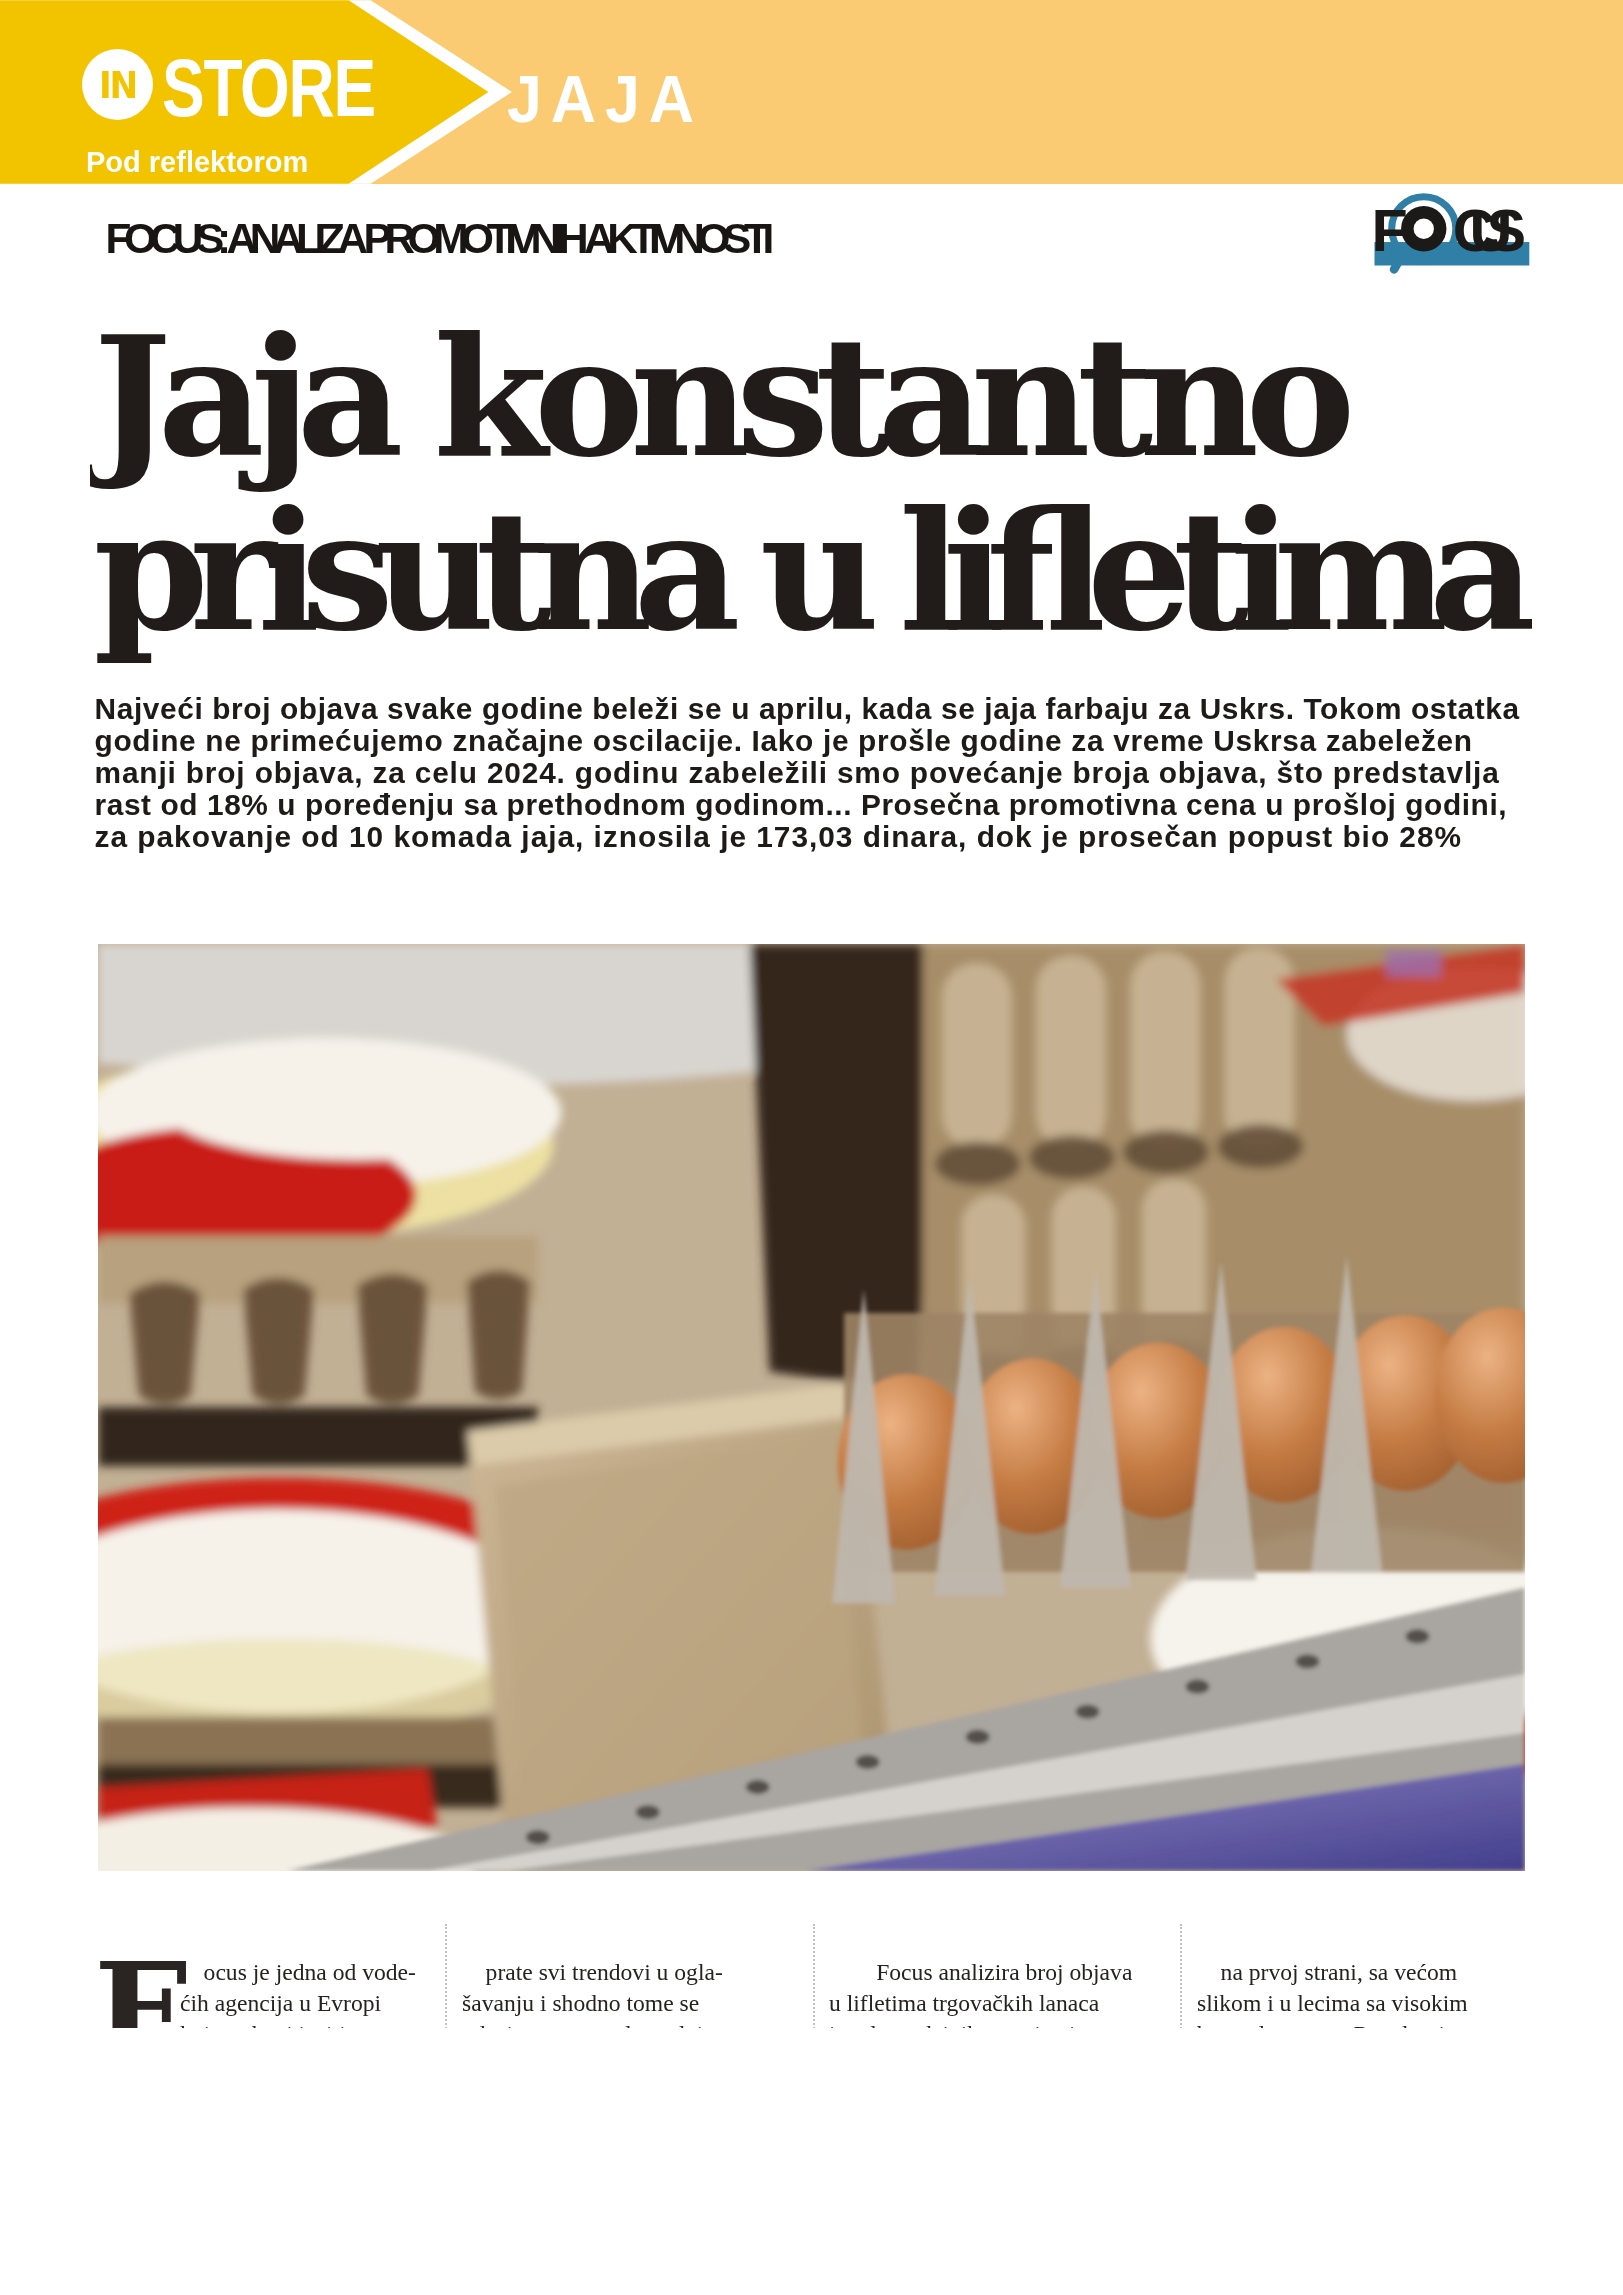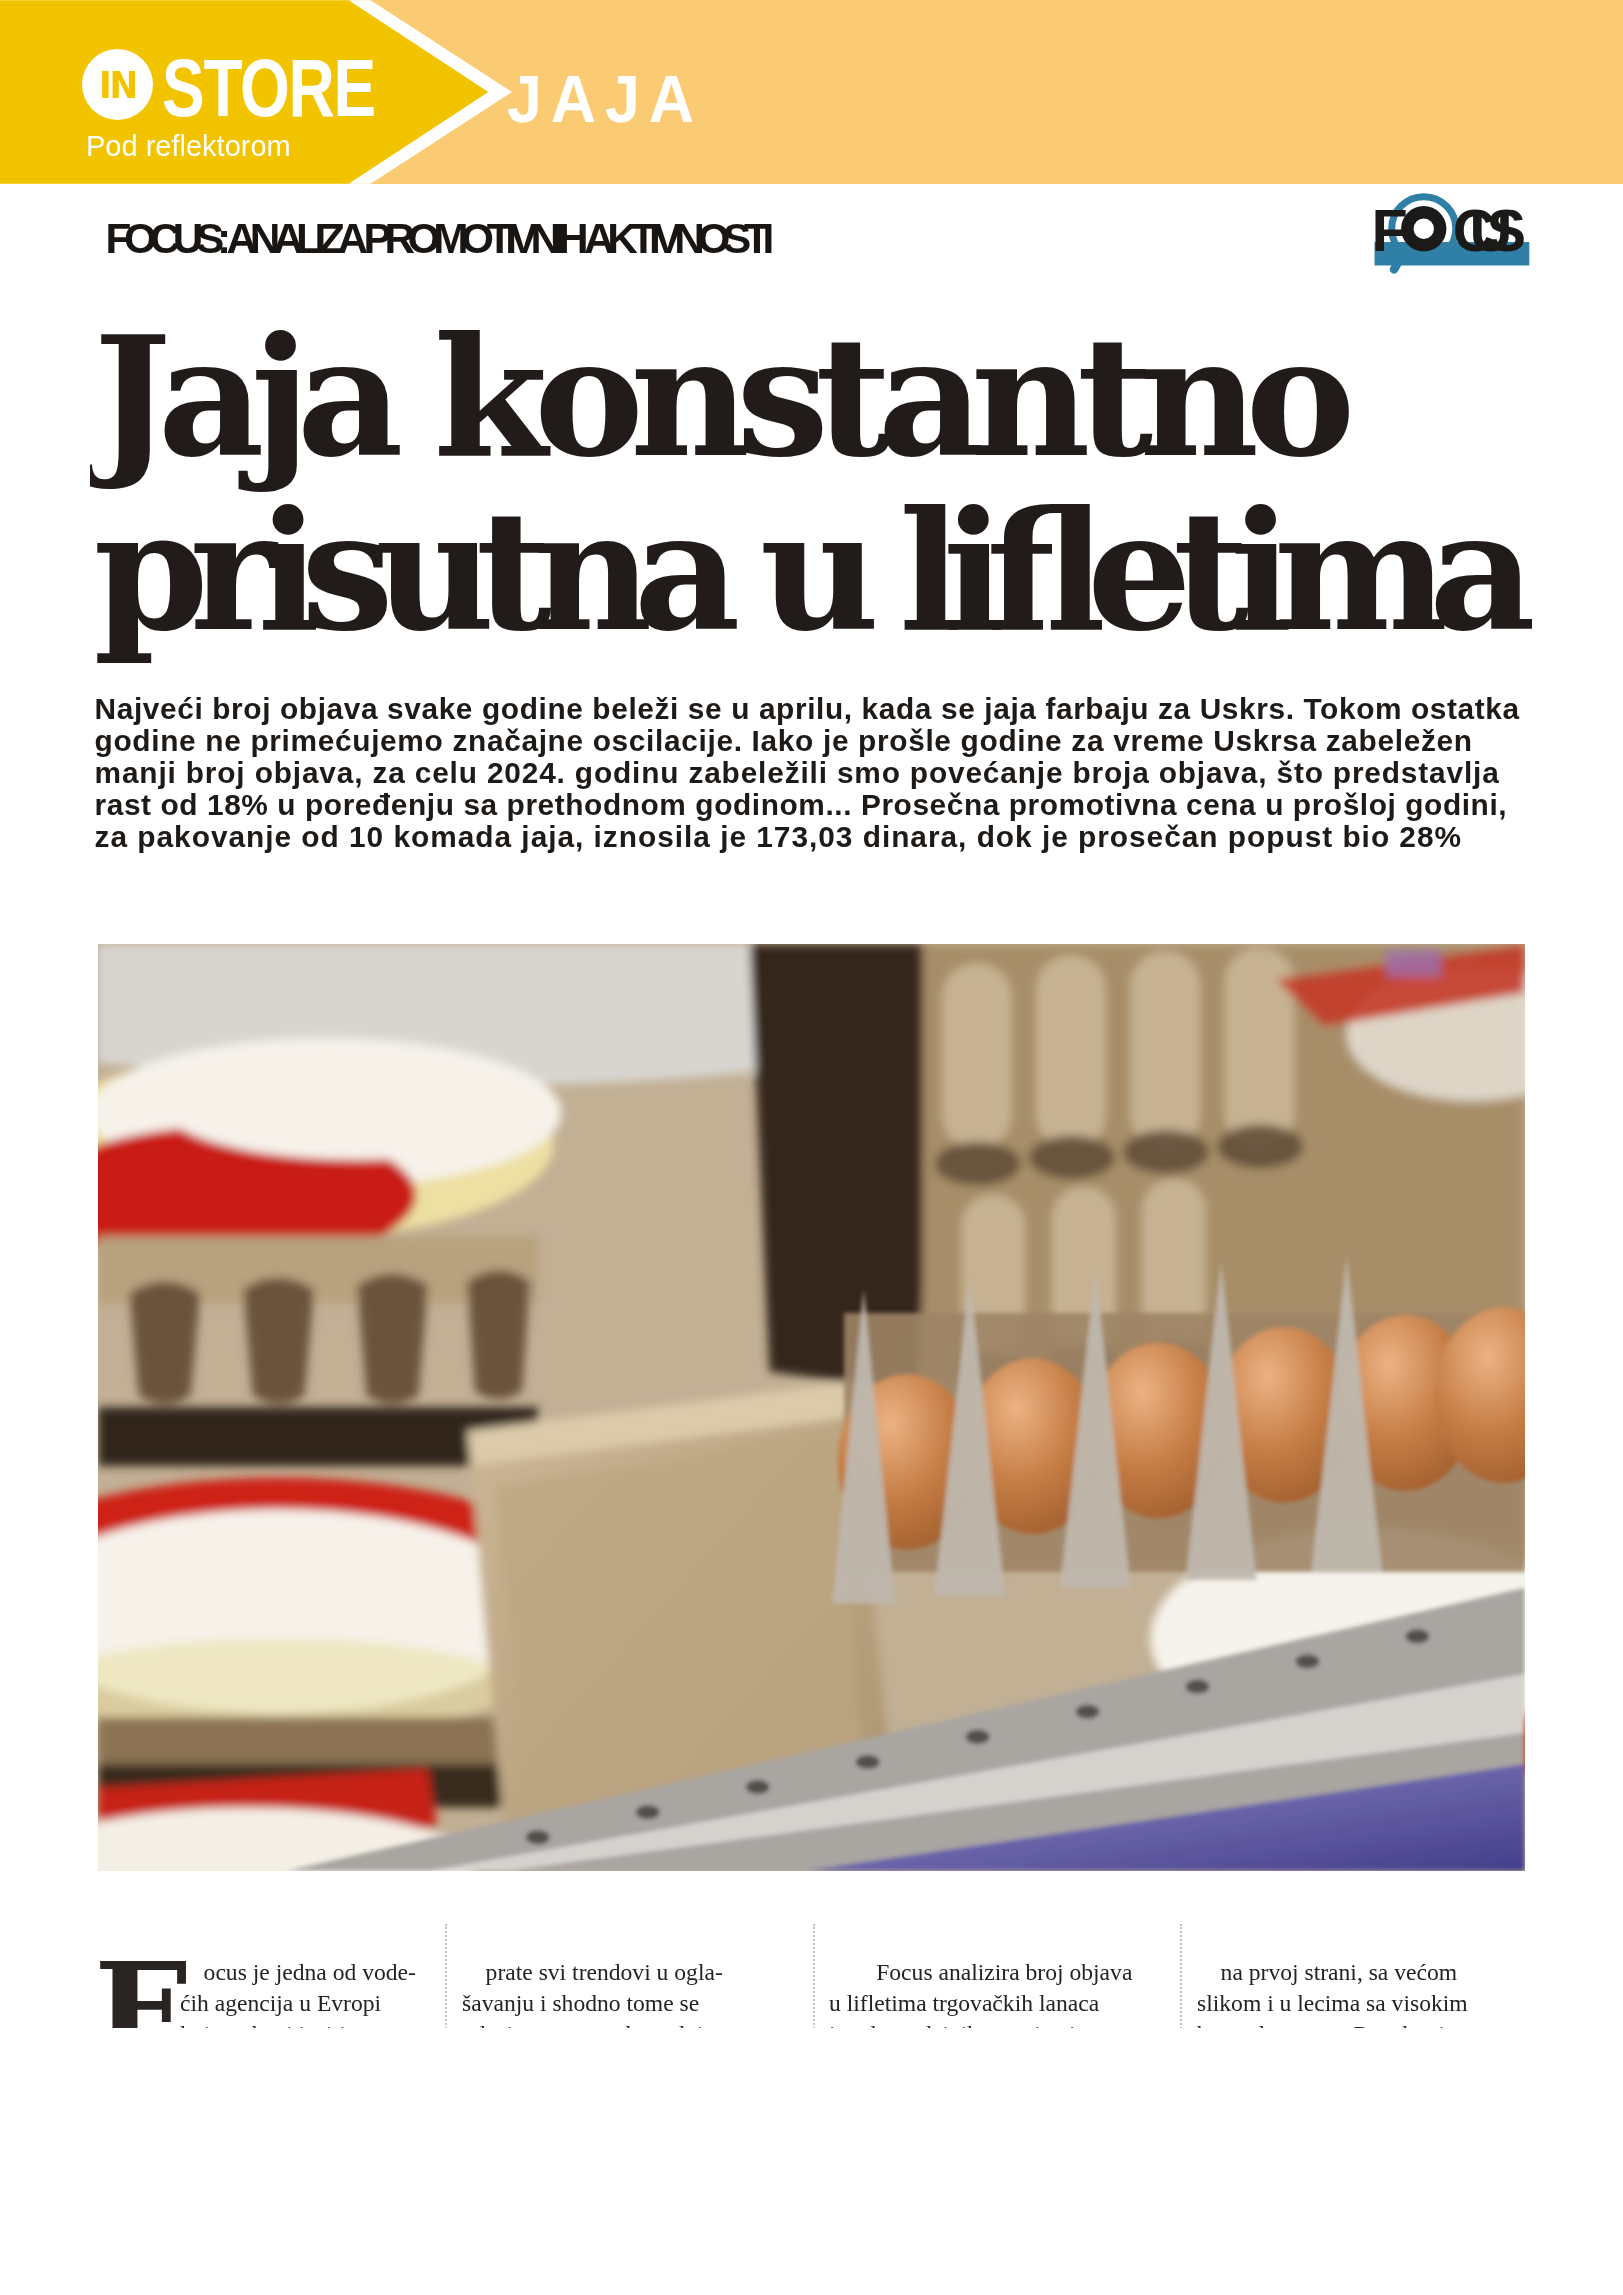--- a/index.html
+++ b/index.html
@@ -9,21 +9,21 @@
   
   .header{position:absolute;left:0;top:0;width:1623px;height:184px;background:#FACB72;}
   .header svg{position:absolute;left:0;top:0;}
   .brand-circle{position:absolute;left:82px;top:49px;width:71px;height:71px;border-radius:50%;
         background:#ffffff;display:flex;align-items:center;justify-content:center;}
   .brand-circle span{color:#F2C400;font-weight:900;font-size:38px;letter-spacing:-2.4px;
         transform:scaleX(.9);font-family:"DejaVu Sans",sans-serif;}
   .brand-store{position:absolute;left:162px;top:41px;color:#ffffff;font-weight:900;font-size:82px;
         letter-spacing:-1.6px;transform:scaleX(.78);transform-origin:left top;white-space:nowrap;
         font-family:"Liberation Sans",sans-serif;}
-  .brand-tagline{position:absolute;left:86px;top:130px;color:#ffffff;font-size:29px;font-weight:400;}
+  .brand-tagline{position:absolute;left:86px;top:146px;color:#ffffff;font-size:29px;font-weight:700;}
   .section-label{position:absolute;left:507px;top:61px;color:#ffffff;font-weight:900;font-size:66px;
         letter-spacing:9.4px;transform:scaleX(.95);transform-origin:left top;}
 
   
   .kicker-svg{position:absolute;left:104px;top:212px;}
   .kicker-svg text{font-family:"Liberation Sans",sans-serif;font-weight:700;fill:#181512;}
   .focus-logo{position:absolute;left:1363px;top:192px;}
   .focus-logo text{font-family:"Liberation Sans",sans-serif;font-weight:900;fill:#1C1A18;}
 
   

